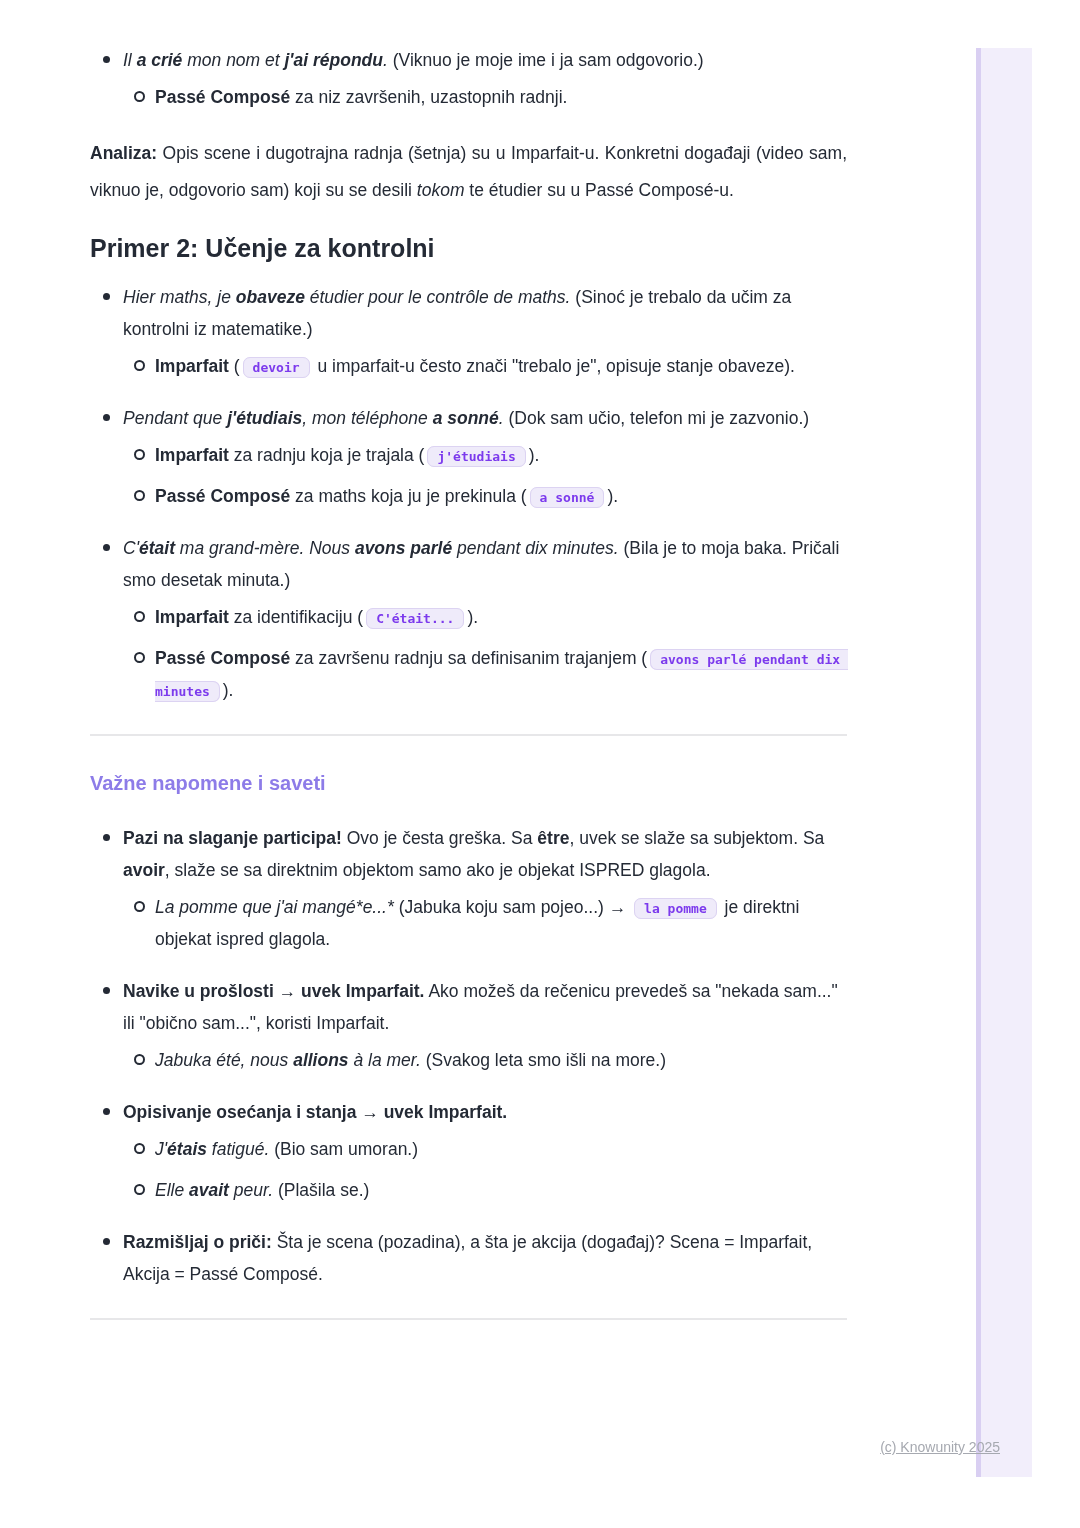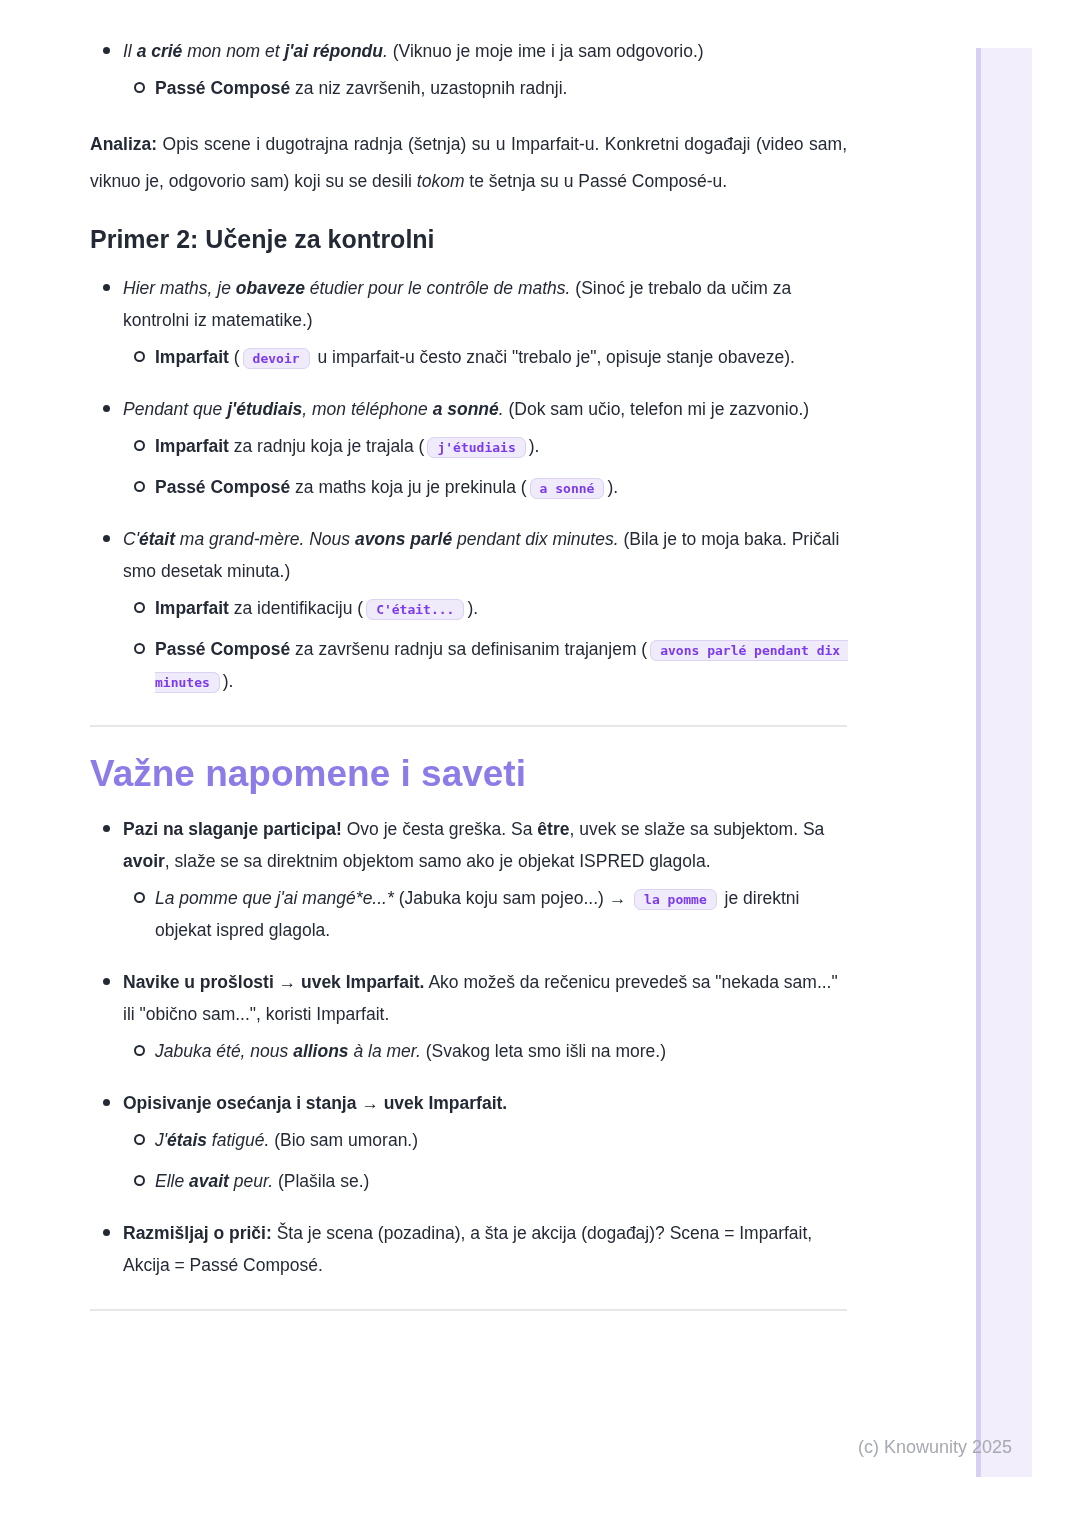--- a/index.html
+++ b/index.html
@@ -13,27 +13,27 @@
     --strip-bg:#f2eefb;
     --strip-border:#d9cff2;
   }
   html,body{margin:0;padding:0;}
   body{
     width:1080px;height:1528px;position:relative;overflow:hidden;
     background:#ffffff;color:var(--text-color);
     font-family:"Liberation Sans",sans-serif;
   }
   main{
-    position:absolute;left:90px;top:35px;width:757px;
+    position:absolute;left:90px;top:44px;width:757px;
     font-size:17.5px;line-height:32px;
   }
   p{margin:22px 0;line-height:37px;}
   p.justify{text-align:justify;}
   h3{font-size:25px;font-weight:700;margin:26px 0 20px;line-height:26px;}
-  h2{font-size:37px;font-weight:700;color:var(--accent-color);margin:30px 0 22px;line-height:34px;}
+  h2{font-size:20px;font-weight:700;color:var(--accent-color);margin:30px 0 22px;line-height:34px;}
   hr{border:none;border-top:2px solid var(--divider-color);margin:28px 0;}
   ul{list-style:none;margin:0;padding:0;}
   ul.l1{padding-left:33px;}
   ul.l1 > li{position:relative;margin-bottom:20px;}
   ul.l1 > li:last-child{margin-bottom:0;}
   ul.l1 > li::before{
     content:"";position:absolute;left:-20px;top:12px;
     width:7px;height:7px;border-radius:50%;background:var(--text-color);
   }
   ul.l2{padding-left:32px;margin-top:5px;}
@@ -52,37 +52,37 @@
     background:var(--code-bg);border:1px solid var(--code-border);
     border-radius:7px;padding:2px 9px;margin:0 3px;line-height:1.25;
     white-space:pre-wrap;
   }
   .scroll-strip{
     position:absolute;left:976px;top:48px;width:56px;height:1429px;
     background:var(--strip-bg);border-left:5px solid var(--strip-border);
     box-sizing:border-box;z-index:1;
   }
   .copyright{
-    position:absolute;top:1438px;right:68px;z-index:2;
-    font-size:18px;color:var(--footer-color);line-height:18px;
+    position:absolute;top:1438px;right:80px;z-index:2;
+    font-size:14px;color:var(--footer-color);line-height:18px;text-decoration:underline;
   }
 </style>
 </head>
 <body>
 
 <main>
     <ul class="l1">
       <li>
         <div><span class="it">Il </span><span class="b it">a crié</span><span class="it"> mon nom et </span><span class="b it">j'ai répondu</span><span class="it">.</span><span> (Viknuo je moje ime i ja sam odgovorio.)</span></div>
         <ul class="l2">
           <li><span class="b">Passé Composé</span><span> za niz završenih, uzastopnih radnji.</span></li>
         </ul>
       </li>
     </ul>
-    <p class="justify"><span class="b">Analiza:</span><span> Opis scene i dugotrajna radnja (šetnja) su u Imparfait-u. Konkretni događaji (video sam, viknuo je, odgovorio sam) koji su se desili </span><span class="it">tokom</span><span> te šetnja su u Passé Composé-u.</span></p>
+    <p class="justify"><span class="b">Analiza:</span><span> Opis scene i dugotrajna radnja (šetnja) su u Imparfait-u. Konkretni događaji (video sam, viknuo je, odgovorio sam) koji su se desili </span><span class="it">tokom</span><span> te étudier su u Passé Composé-u.</span></p>
     <h3>Primer 2: Učenje za kontrolni</h3>
     <ul class="l1">
       <li>
         <div><span class="it">Hier maths, je </span><span class="b it">obaveze</span><span class="it"> étudier pour le contrôle de maths.</span><span> (Sinoć je trebalo da učim za kontrolni iz matematike.)</span></div>
         <ul class="l2">
           <li><span class="b">Imparfait</span><span> (</span><span class="code">devoir</span><span> u imparfait-u često znači "trebalo je", opisuje stanje obaveze).</span></li>
         </ul>
       </li>
       <li>
         <div><span class="it">Pendant que </span><span class="b it">j'étudiais</span><span class="it">, mon téléphone </span><span class="b it">a sonné</span><span class="it">.</span><span> (Dok sam učio, telefon mi je zazvonio.)</span></div>

